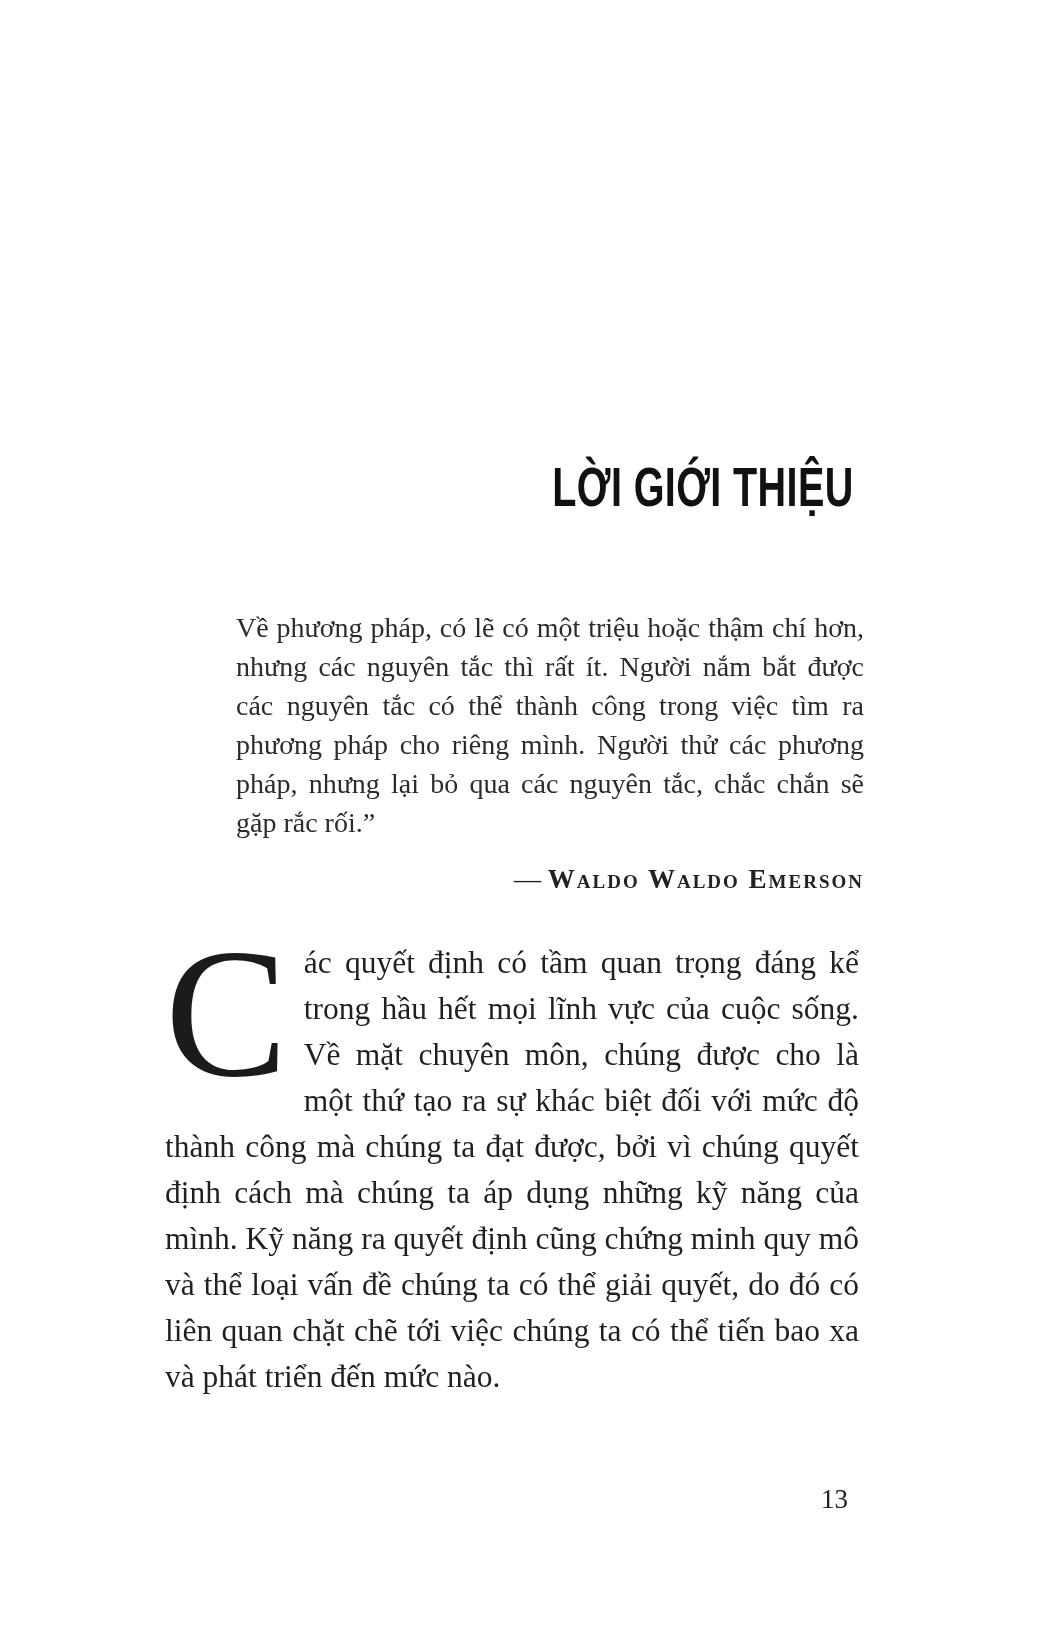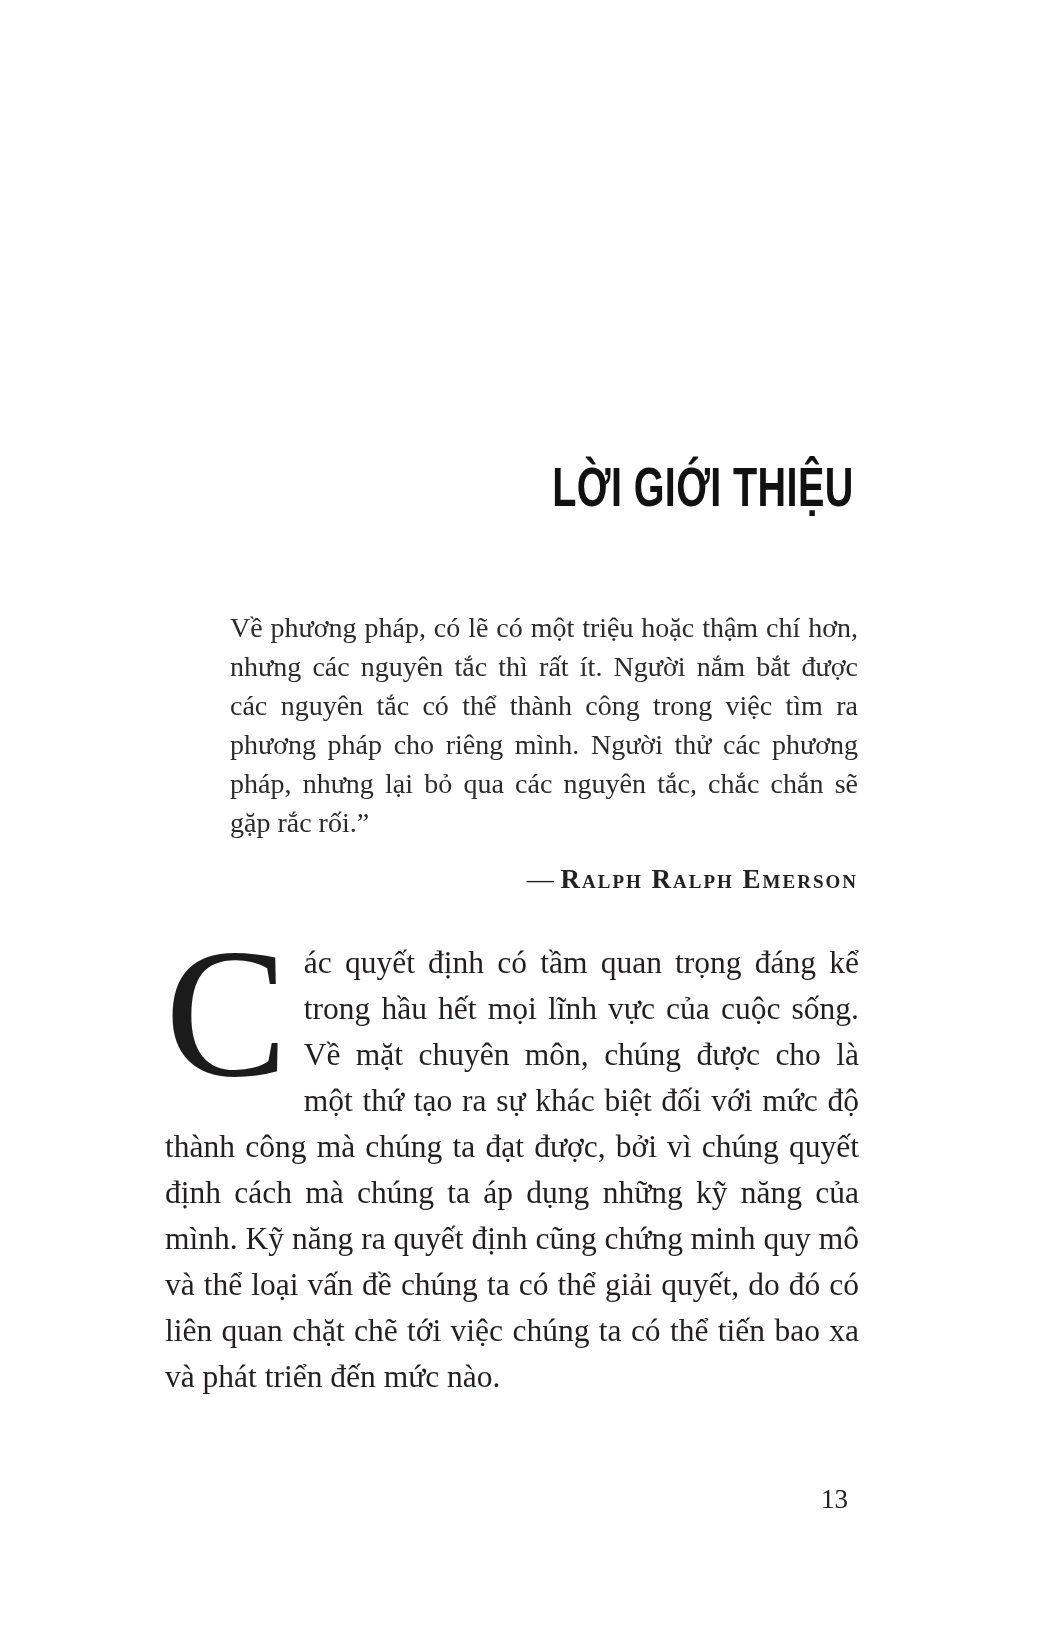--- a/index.html
+++ b/index.html
@@ -28,21 +28,21 @@
     line-height: 1;
     color: #111111;
     white-space: nowrap;
     transform: scaleX(0.72);
     transform-origin: 100% 50%;
     letter-spacing: 0.5px;
   }
   .epigraph {
     position: absolute;
     top: 608px;
-    left: 230px;
+    left: 236px;
     width: 628px;
   }
   .epigraph-text {
     margin: 0;
     font-size: 28px;
     line-height: 39px;
     text-align: justify;
     color: #2b2b2b;
   }
   .attribution {
@@ -86,20 +86,20 @@
 </style>
 </head>
 <body>
 
 <div class="page">
 
   <h1 class="chapter-title">LỜI GIỚI THIỆU</h1>
 
   <div class="epigraph">
     <p class="epigraph-text">Về phương pháp, có lẽ có một triệu hoặc thậm chí hơn, nhưng các nguyên tắc thì rất ít. Người nắm bắt được các nguyên tắc có thể thành công trong việc tìm ra phương pháp cho riêng mình. Người thử các phương pháp, nhưng lại bỏ qua các nguyên tắc, chắc chắn sẽ gặp rắc rối.”</p>
-    <p class="attribution"><span>— </span><span class="smallcaps">Ralph Ralph Emerson</span></p>
+    <p class="attribution"><span>— </span><span class="smallcaps">Waldo Waldo Emerson</span></p>
   </div>
 
   <div class="body-para"><span class="dropcap">C</span><span>ác quyết định có tầm quan trọng đáng kể trong hầu hết mọi lĩnh vực của cuộc sống. Về mặt chuyên môn, chúng được cho là một thứ tạo ra sự khác biệt đối với mức độ thành công mà chúng ta đạt được, bởi vì chúng quyết định cách mà chúng ta áp dụng những kỹ năng của mình. Kỹ năng ra quyết định cũng chứng minh quy mô và thể loại vấn đề chúng ta có thể giải quyết, do đó có liên quan chặt chẽ tới việc chúng ta có thể tiến bao xa và phát triển đến mức nào.</span></div>
 
   <div class="page-number">13</div>
 
 </div>
 
 </body></html>

